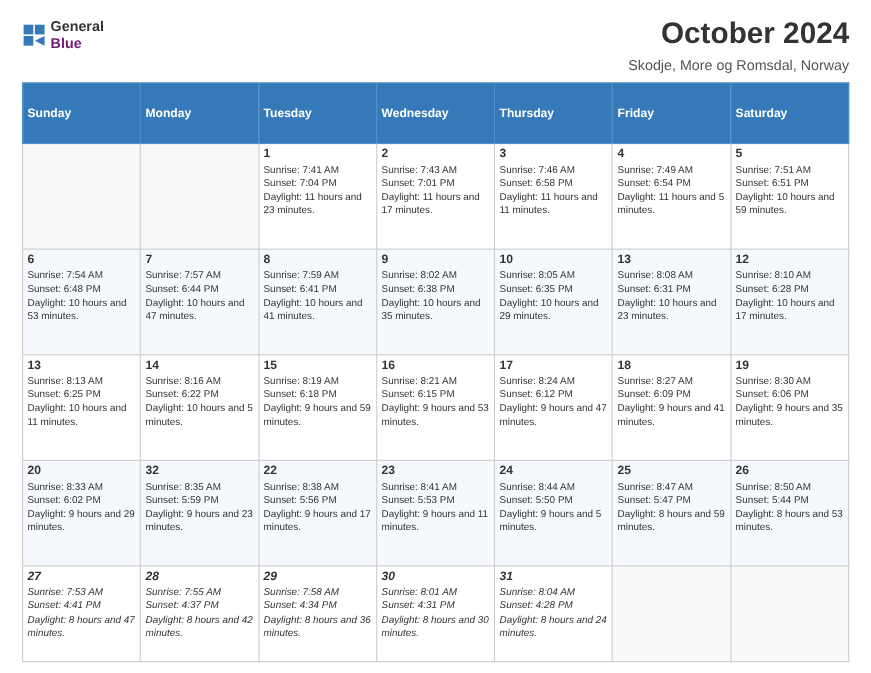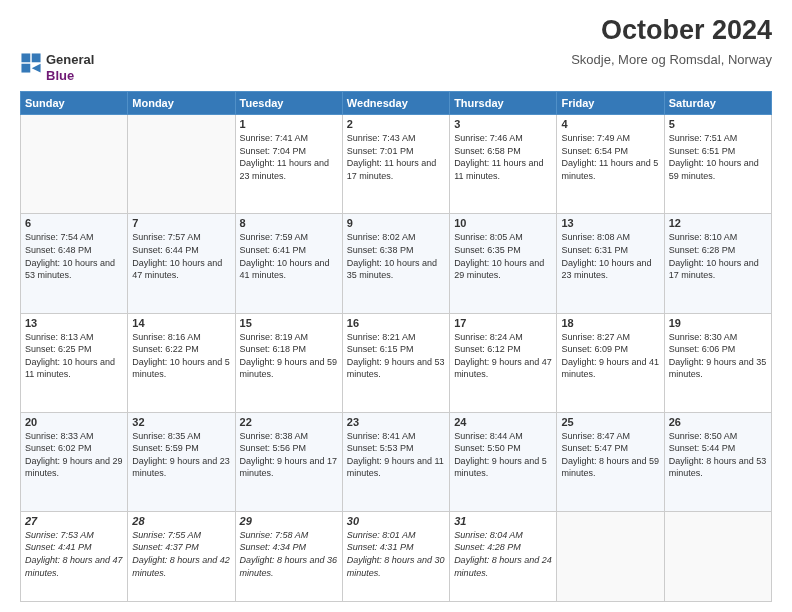--- a/index.html
+++ b/index.html
@@ -18,23 +18,22 @@
       flex-direction: column;
     }
     .header {
       display: flex;
       justify-content: space-between;
       align-items: flex-start;
       margin-bottom: 8px;
     }
     .logo {
       display: flex;
-      align-items: flex-start;
+      align-items: center;
       gap: 2px;
-      margin-top: 36px;
     }
     .logo-text {
       font-size: 13px;
       font-weight: bold;
       color: #333;
       line-height: 1.2;
     }
     .logo-icon {
       width: 22px;
       height: 22px;
@@ -59,21 +58,21 @@
       border: 1px solid #ccc;
       border-collapse: collapse;
       width: 100%;
       table-layout: fixed;
     }
     .calendar th {
       background: #3579b8;
       color: #fff;
       font-size: 11px;
       font-weight: bold;
-      padding: 5px 4px;
+      padding: 21px 4px;
       text-align: left;
       border: 1px solid #5090c8;
     }
     .calendar td {
       border: 1px solid #ccc;
       vertical-align: top;
       padding: 3px 4px;
       font-size: 9.5px;
       color: #333;
       height: 88px;

